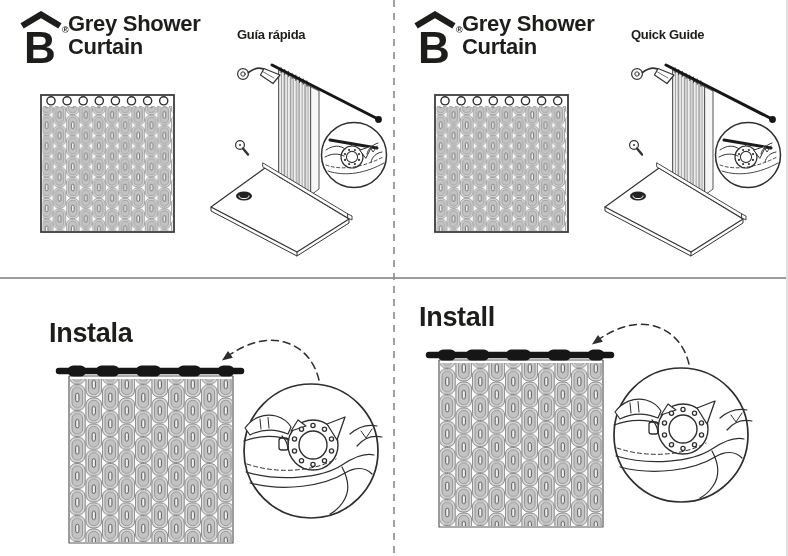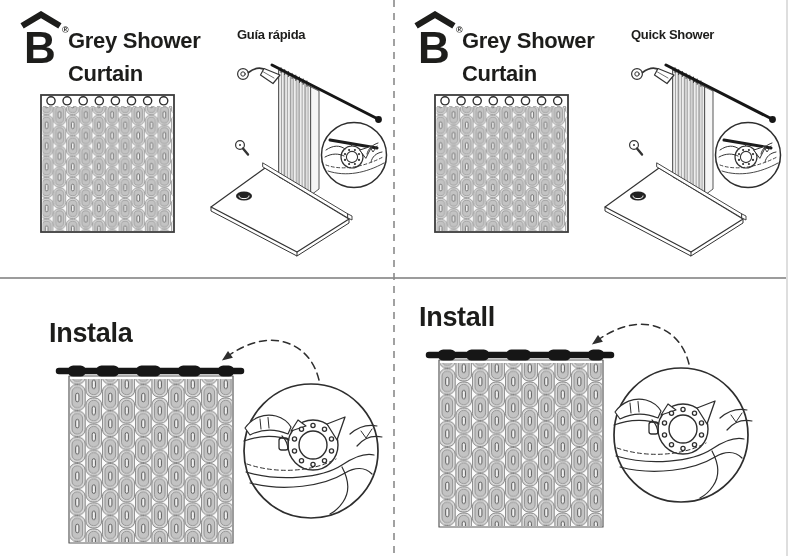--- a/index.html
+++ b/index.html
@@ -15,21 +15,21 @@
   #q-br{left:386px;top:278px;}
 
   .divider-h{position:absolute;left:0;top:277px;width:788px;height:0;border-top:2px solid #9c9c9c;}
   .divider-v{position:absolute;left:392px;top:0;width:4px;height:556px;}
 
   .logo{position:absolute;left:17px;top:11px;width:52px;height:58px;}
   .logo .roof{position:absolute;left:0;top:0;width:48px;height:18px;}
   .logo .b{position:absolute;left:7px;top:15px;font-size:44px;line-height:44px;font-weight:bold;letter-spacing:-1px;}
   .logo .reg{position:absolute;left:45px;top:14px;font-size:9px;font-weight:bold;}
 
-  .product-title{position:absolute;left:68px;top:24px;width:162px;font-size:22px;line-height:33px;font-weight:bold;letter-spacing:-0.3px;}
+  .product-title{position:absolute;left:68px;top:12px;width:162px;font-size:22px;line-height:23px;font-weight:bold;letter-spacing:-0.3px;}
   .guide-heading{position:absolute;left:237px;top:27px;font-size:13px;font-weight:bold;letter-spacing:-0.3px;white-space:nowrap;}
   .step-heading{position:absolute;left:33px;top:24px;font-size:27px;font-weight:bold;letter-spacing:-0.3px;}
 
   .flat-curtain{position:absolute;left:40px;top:94px;width:135px;height:139px;}
   .shower-scene{position:absolute;left:200px;top:55px;width:190px;height:210px;}
   .install-scene{position:absolute;left:20px;top:38px;width:362px;height:240px;}
 </style>
 </head>
 <body>
 
@@ -240,21 +240,21 @@
 
   <div class="quad" id="q-tr">
     <div class="logo">
       <svg class="roof" viewBox="0 0 48 20">
           <use href="#sym-roof"></use>
         </svg>
       <div class="b">B</div>
       <div class="reg">®</div>
     </div>
     <div class="product-title">Grey Shower Curtain</div>
-    <div class="guide-heading">Quick Shower</div>
+    <div class="guide-heading">Quick Guide</div>
     <svg class="flat-curtain" viewBox="0 0 135 139">
         <use href="#sym-flat"></use>
       </svg>
     <svg class="shower-scene" viewBox="0 0 190 210">
         <use href="#sym-shower"></use>
       </svg>
   </div>
 
   <div class="quad" id="q-bl">
     <div class="step-heading">Instala</div>

